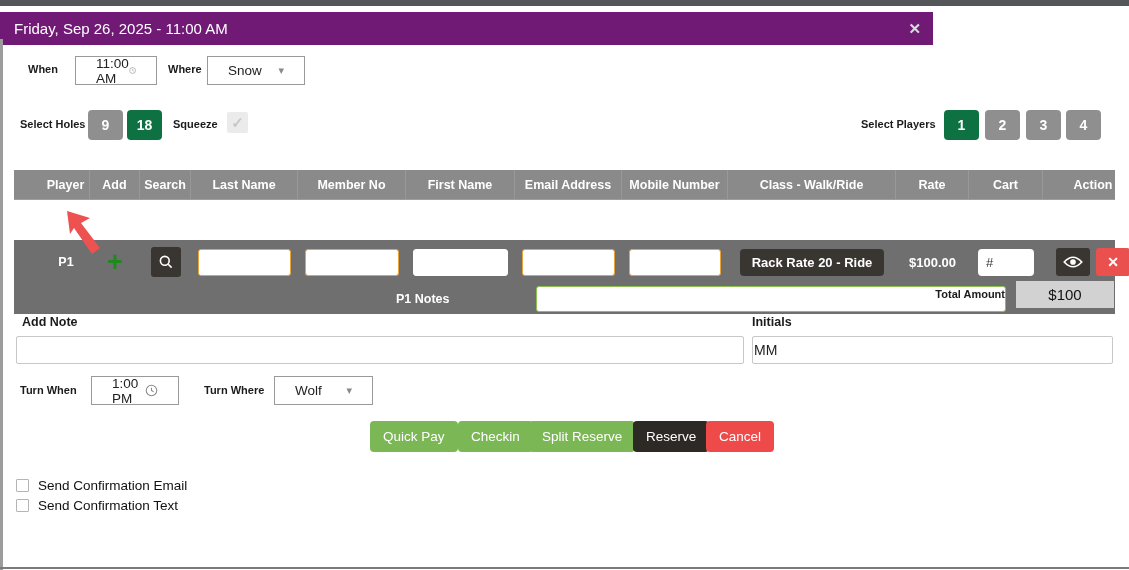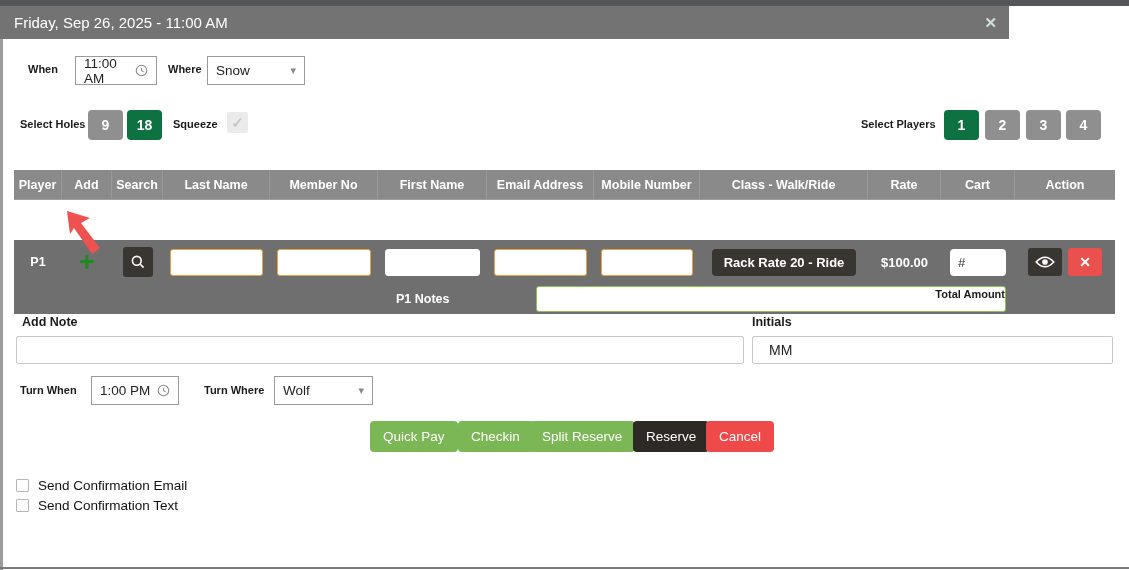--- a/index.html
+++ b/index.html
@@ -1,43 +1,43 @@
 <!DOCTYPE html>
 <html><head>
 <meta charset="utf-8">
 <style>
   * { box-sizing: border-box; margin: 0; padding: 0; }
   body { font-family: "Liberation Sans", sans-serif; background: #fff; }
   .stage { position: relative; width: 1129px; height: 570px; background: #fff; overflow: hidden; }
 
   
   .top-strip { position: absolute; left: 0; top: 0; width: 1129px; height: 6px; background: #55565a; }
-  .titlebar { position: absolute; left: 0; top: 6px; width: 1009px; height: 33px; background: #737373; }
+  .titlebar { position: absolute; left: 0; top: 12px; width: 933px; height: 33px; background: #701a75; }
   .title { position: absolute; left: 14px; top: 0; height: 33px; line-height: 33px; color: #ffffff; font-size: 15px; }
   .close { position: absolute; right: 12px; top: 0; height: 33px; line-height: 33px; color: #cfe0d6; font-size: 15px; font-weight: bold; cursor: pointer; }
   .left-strip { position: absolute; left: 0; top: 39px; width: 3px; height: 531px; background: #9c9c9c; }
   .bottom-line { position: absolute; left: 0; top: 567px; width: 1129px; height: 2px; background: #7a7a7a; }
 
   .lbl { font-weight: bold; font-size: 11px; color: #1b1b1b; white-space: nowrap; }
   .abs { position: absolute; }
 
   
-  .field { background: #fff; border: 1px solid #9a9a9a; height: 29px; display: flex; align-items: center; padding: 0 8px; font-size: 13.5px; color: #222; }
+  .field { background: #fff; border: 1px solid #9a9a9a; height: 29px; display: flex; align-items: center; padding: 0 20px; font-size: 13.5px; color: #222; }
   .field .grow { flex: 1; }
   .caret { color: #8a8a8a; font-size: 11px; }
 
   
   .pill { width: 35px; height: 30px; border-radius: 4px; background: #8f8f8f; color: #fff; font-weight: bold; font-size: 14px; display: flex; align-items: center; justify-content: center; cursor: pointer; }
   .pill.sel { background: #0e7142; }
 
   .sq-check { width: 21px; height: 21px; background: #ebebeb; border-radius: 2px; color: #c6c6c6; font-size: 15px; font-weight: bold; display: flex; align-items: center; justify-content: center; }
 
   
   .gtable { position: absolute; left: 14px; top: 170px; width: 1101px; }
-  .gcols { display: grid; grid-template-columns: 48px 50px 51px 107px 108px 109px 107px 106px 168px 73px 74px 100px; }
+  .gcols { display: grid; grid-template-columns: 48px 50px 51px 107px 108px 109px 107px 106px 168px 73px 74px 100px; padding-left: 28px; }
   .thead { height: 30px; background: #8a8a8a; border-bottom: 1px solid #9d9d9d; }
   .th { color: #fff; font-weight: bold; font-size: 12.5px; display: flex; align-items: center; justify-content: center; border-right: 1px solid #989898; white-space: nowrap; overflow: hidden; }
   .th:last-child { border-right: none; }
   .tbody { height: 44px; background: #6f6f6f; align-items: center; justify-items: center; margin-top: 40px; }
   .cell { display: flex; align-items: center; justify-content: center; width: 100%; }
   .ptxt { color: #fff; font-weight: bold; font-size: 12.5px; }
   .plus { color: #1e8a1e; font-size: 27px; font-weight: bold; line-height: 1; cursor: pointer; }
   .sbtn { width: 30px; height: 30px; background: #393530; border-radius: 3px; display: flex; align-items: center; justify-content: center; cursor: pointer; }
   .tin { width: calc(100% - 14px); height: 27px; border: 1px solid #e8a33c; border-radius: 3px; outline: none; padding: 0 5px; font-size: 13px; font-family: "Liberation Sans", sans-serif; }
   .tin.plain { border-color: #ffffff; }
@@ -47,21 +47,21 @@
   .cartin::placeholder { color: #333; }
   .actbtn { width: 34px; height: 28px; border-radius: 3px; display: flex; align-items: center; justify-content: center; cursor: pointer; }
   .actbtn.dark { background: #393530; }
   .actbtn.red { background: #e9504e; color: #fff; font-weight: bold; font-size: 14px; }
   .notesrow { position: relative; height: 30px; background: #6f6f6f; }
   .notes-lbl { position: absolute; left: 382px; top: 0; height: 30px; line-height: 30px; color: #fff; font-weight: bold; font-size: 12.5px; }
   .notes-in { position: absolute; left: 522px; top: 2px; width: 470px; height: 26px; border: 1px solid #8cc152; border-radius: 3px; outline: none; padding: 0 6px; font-size: 13px; font-family: "Liberation Sans", sans-serif; }
 
   .totalbox { position: absolute; left: 1016px; top: 281px; width: 98px; height: 27px; background: #d2d2d2; display: flex; align-items: center; justify-content: center; font-size: 15px; color: #111; }
 
-  .winput { height: 28px; border: 1px solid #c8c8c8; border-radius: 2px; outline: none; padding: 0 16px; font-size: 14px; font-family: "Liberation Sans", sans-serif; color: #222; }
+  .winput { height: 28px; border: 1px solid #c8c8c8; border-radius: 2px; outline: none; padding: 0 1px; font-size: 14px; font-family: "Liberation Sans", sans-serif; color: #222; }
 
   .btn { height: 31px; border: none; border-radius: 4px; color: #fff; font-size: 13.5px; font-family: "Liberation Sans", sans-serif; padding: 0 13px; cursor: pointer; display: inline-flex; align-items: center; justify-content: center; }
   .btn.green { background: #7cb755; }
   .btn.dark { background: #2d2a26; }
   .btn.redb { background: #ee4a49; }
 
   .cbx { width: 13px; height: 13px; border: 1px solid #b5b5b5; background: #fff; display: inline-block; border-radius: 1px; }
   .cbxrow { position: absolute; display: flex; align-items: center; gap: 9px; font-size: 13.5px; color: #111; }
 
   .arrow-cursor { position: absolute; left: 62px; top: 206px; pointer-events: none; }
@@ -170,20 +170,21 @@
       <span class="notes-lbl">P1 Notes</span>
       <input class="notes-in" style="">
     </div>
   </div>
 
   <svg class="arrow-cursor" width="56" height="56" viewBox="0 0 56 56">
     <path d="M5 5 L28 12 L19 17 L38 42 L30 48 L12 22 L8 28 Z" fill="#ed5250"></path>
   </svg>
 
   <span class="lbl abs" style="left:860px; top:288px; width:145px; text-align:right;">Total Amount</span>
+  <div class="totalbox">$100</div>
 
   <span class="lbl abs" style="left:22px; top:315px; font-size:12.5px;">Add Note</span>
   <input class="winput abs" style="left: 16px; top: 336px; width: 728px;" value="">
   <span class="lbl abs" style="left:752px; top:315px; font-size:12.5px;">Initials</span>
   <input class="winput abs" style="left: 752px; top: 336px; width: 361px;" value="MM">
 
   <span class="lbl abs" style="left:20px; top:384px;">Turn When</span>
   <div class="field abs" style="left:91px; top:376px; width:88px;">
     <span class="grow">1:00 PM</span>
     <svg width="13" height="13" viewBox="0 0 16 16">

